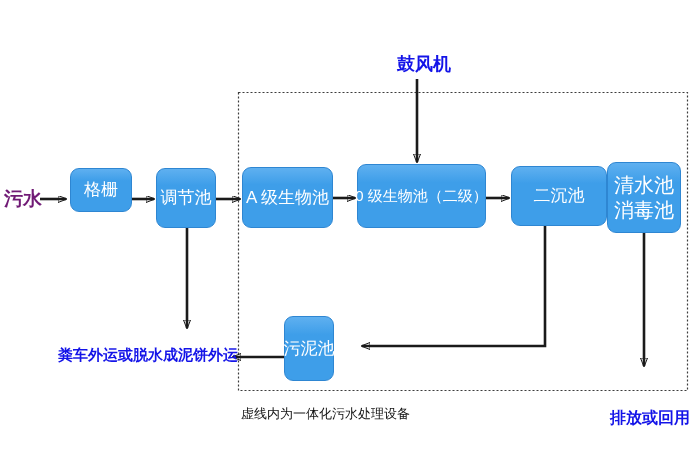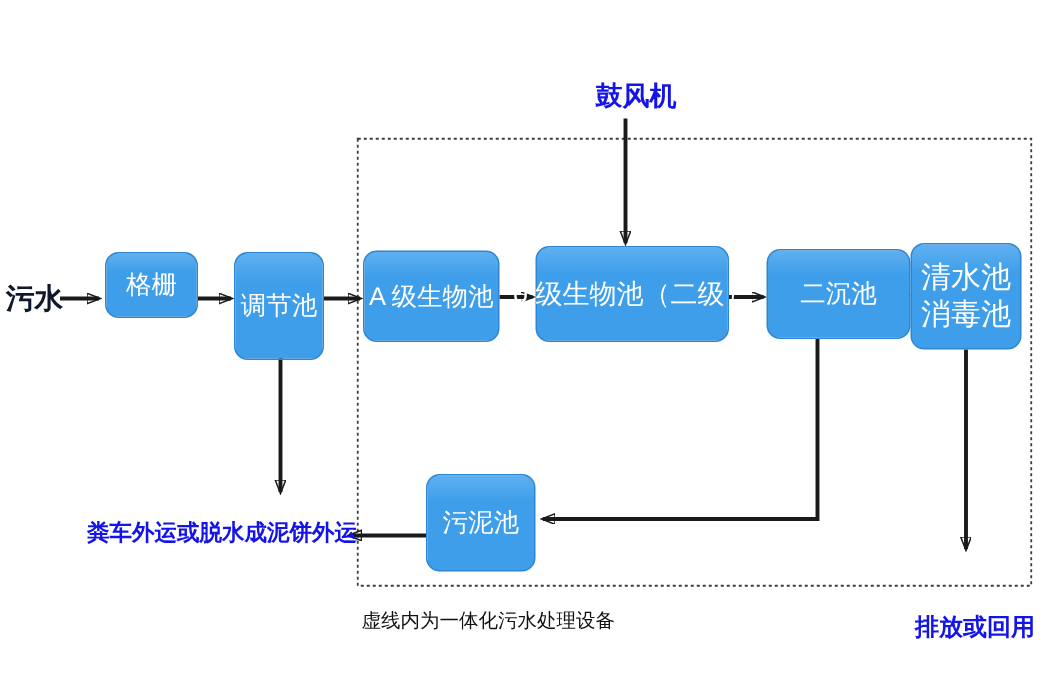--- a/index.html
+++ b/index.html
@@ -44,27 +44,27 @@
     justify-content: center;
     background: linear-gradient(180deg, var(--node-fill-top) 0%, var(--node-fill) 28%, var(--node-fill) 100%);
     border: 1.5px solid var(--node-border);
     border-radius: 9px;
     color: var(--node-text);
     font-size: 17px;
     line-height: 1.25;
     white-space: nowrap;
     text-align: center;
   }
-  .node.small-text { font-size: 18px; }
+  .node.small-text { font-size: 15px; }
   .label {
     position: absolute;
     z-index: 2;
     white-space: nowrap;
   }
-  .label.plain { color: #0f172a; font-weight: bold; font-size: 19px; }
+  .label.plain { color: #701a75; font-weight: bold; font-size: 19px; }
   .label.accent { color: var(--accent-text); font-weight: bold; }
   .label.blower { font-size: 18px; }
   .label.sludge-out { font-size: 15px; }
   .label.discharge { font-size: 16px; }
   .label.note { color: #111; font-weight: normal; font-size: 13px; }
 </style>
 </head>
 <body>
 
 <div class="canvas">
@@ -92,42 +92,42 @@
   </svg>
 
   <div class="label plain" style="left:4px; top:186px;">污水</div>
 
   <div class="label accent blower" style="left:397px; top:52px;">鼓风机</div>
 
   <div class="node" style="left:70px; top:168px; width:62px; height:44px;">
     <span>格栅</span>
   </div>
 
-  <div class="node" style="left:156px; top:168px; width:60px; height:72px;">
+  <div class="node" style="left:156px; top:168px; width:60px; height:60px;">
     <span>调节池</span>
   </div>
 
   <div class="node" style="left:242px; top:167px; width:91px; height:61px;">
     <span>A 级生物池</span>
   </div>
 
   <div class="node small-text" style="left:357px; top:164px; width:129px; height:64px;">
     <span>0 级生物池（二级）</span>
   </div>
 
   <div class="node" style="left:511px; top:166px; width:96px; height:60px;">
     <span>二沉池</span>
   </div>
 
   <div class="node" style="left:607px; top:162px; width:74px; height:71px; font-size:20px;">
     <span>清水池</span>
     <span>消毒池</span>
   </div>
 
-  <div class="node" style="left:284px; top:316px; width:73px; height:65px;">
+  <div class="node" style="left:284px; top:316px; width:50px; height:65px;">
     <span>污泥池</span>
   </div>
 
   <div class="label accent sludge-out" style="left:58px; top:346px;">粪车外运或脱水成泥饼外运</div>
 
   <div class="label accent discharge" style="left:610px; top:408px;">排放或回用</div>
 
   <div class="label note" style="left:241px; top:405px;">虚线内为一体化污水处理设备</div>
 
 </div>

